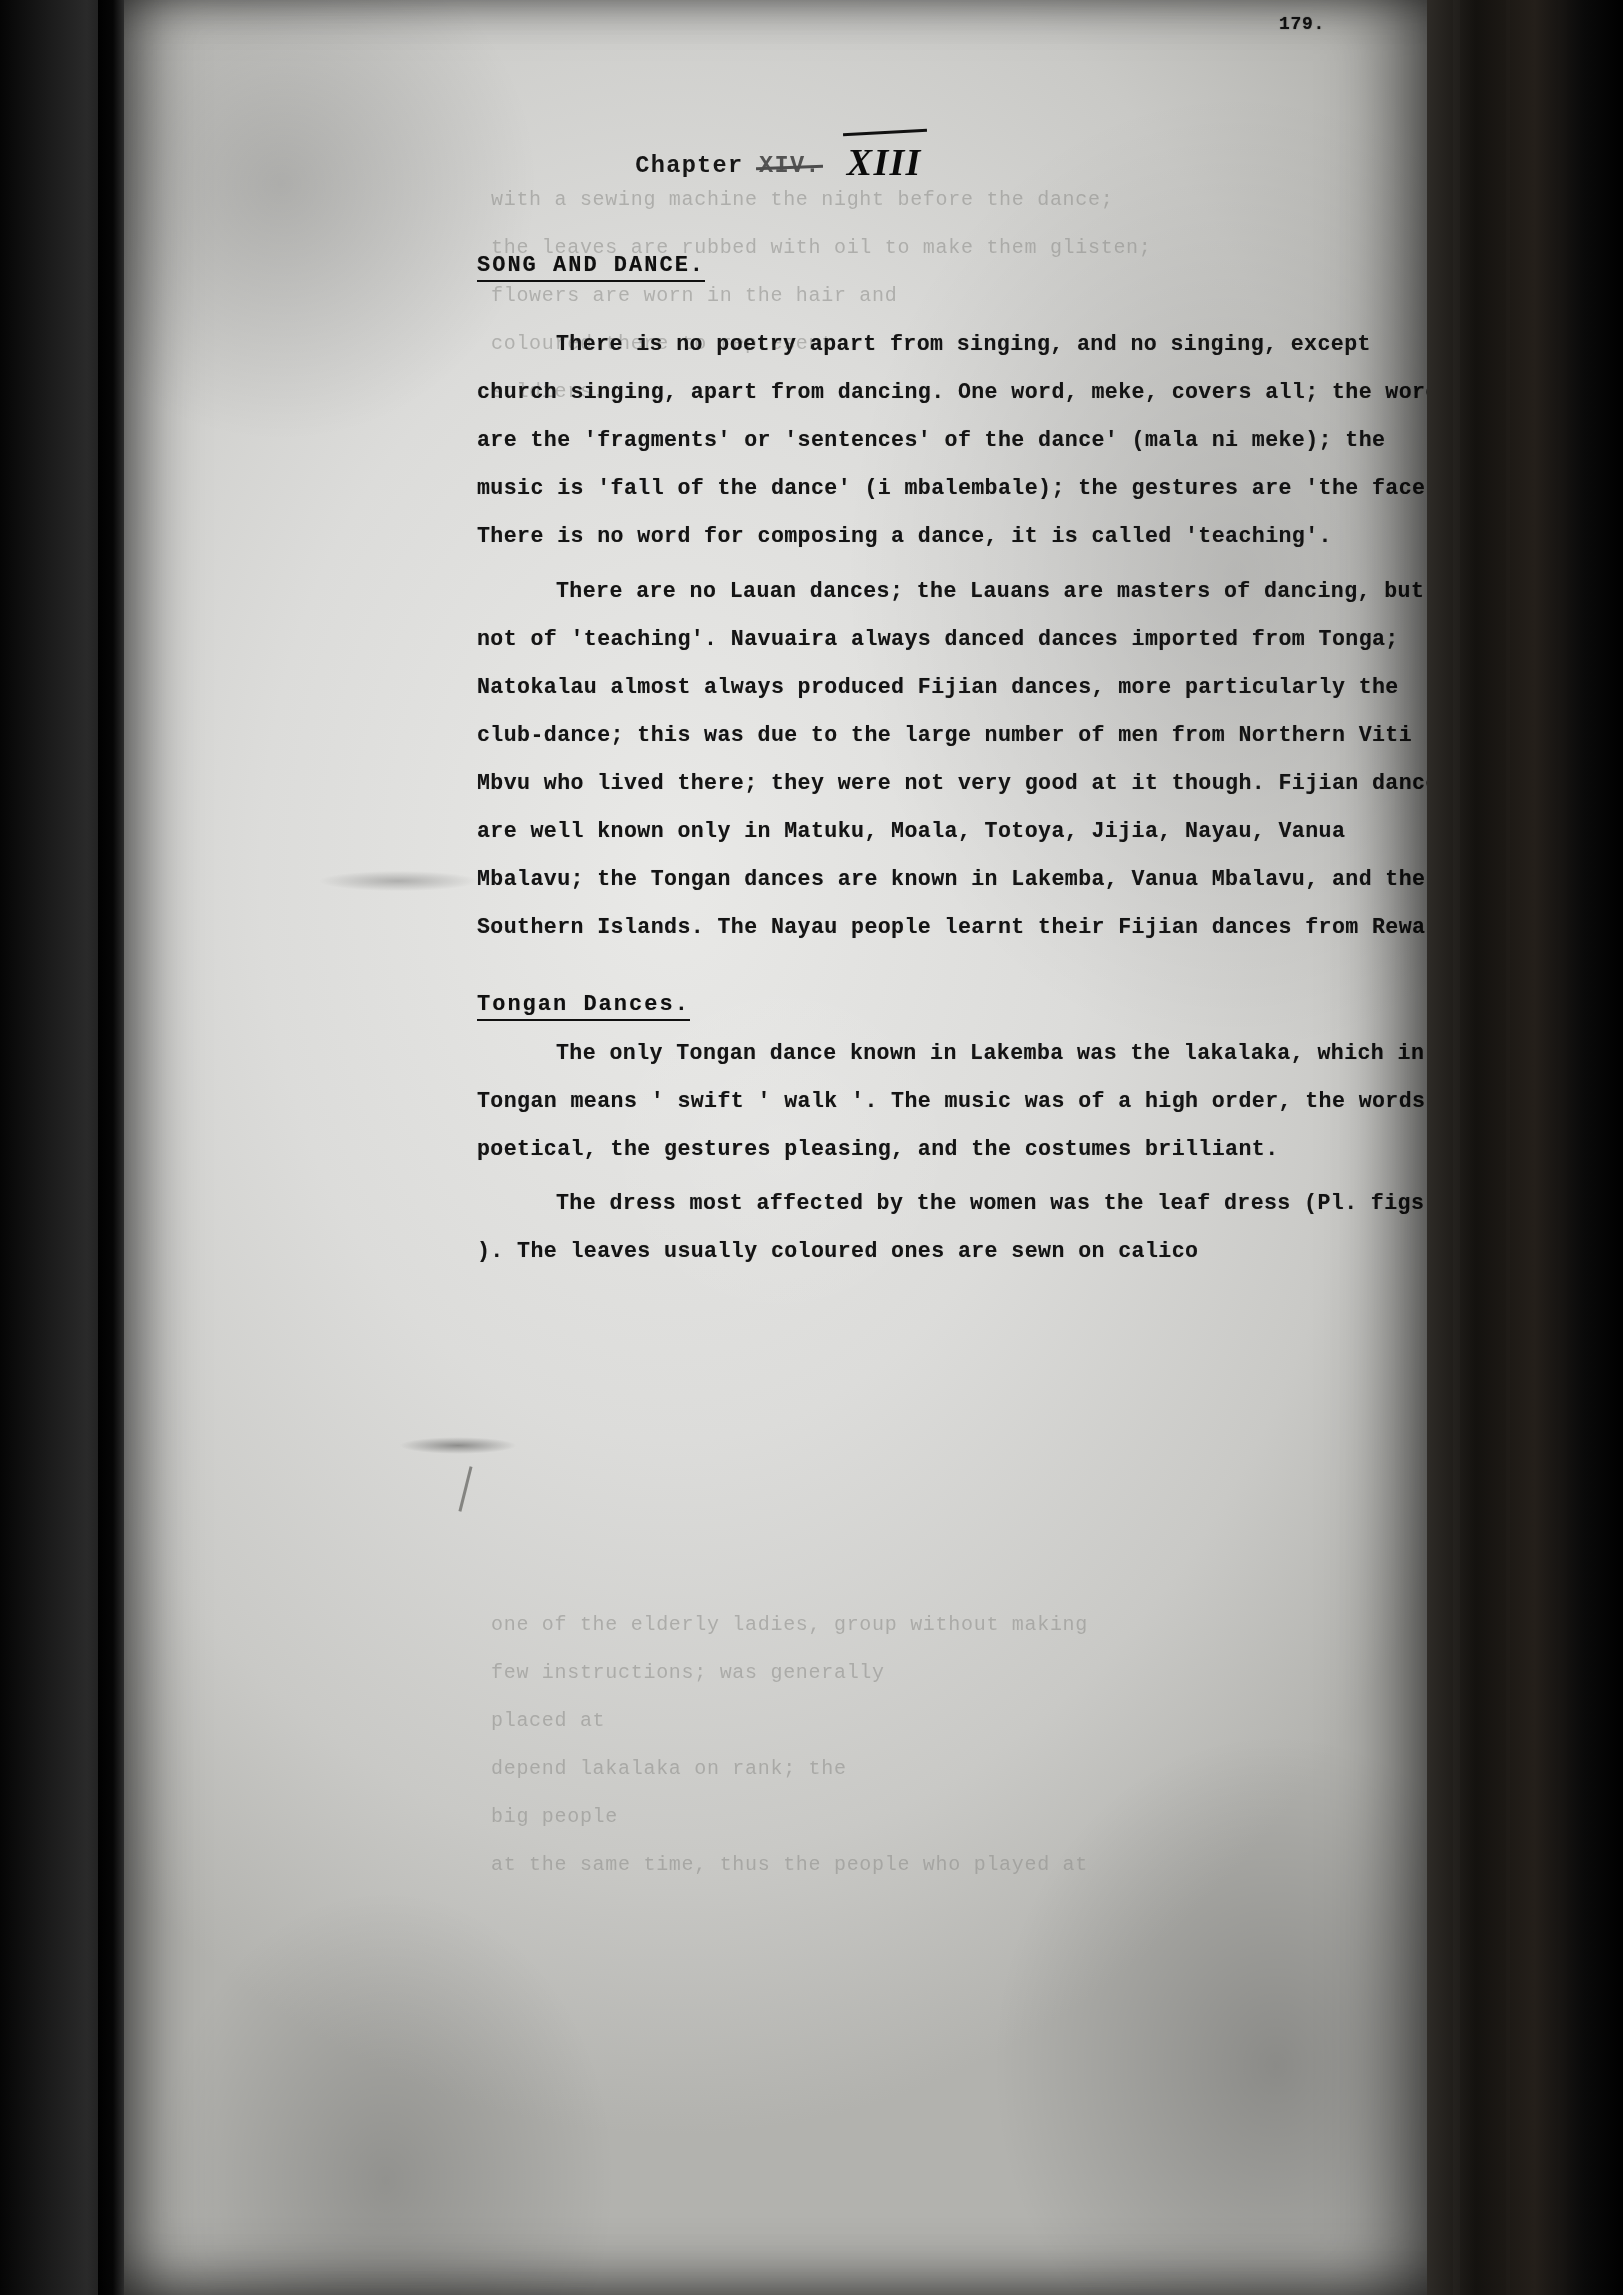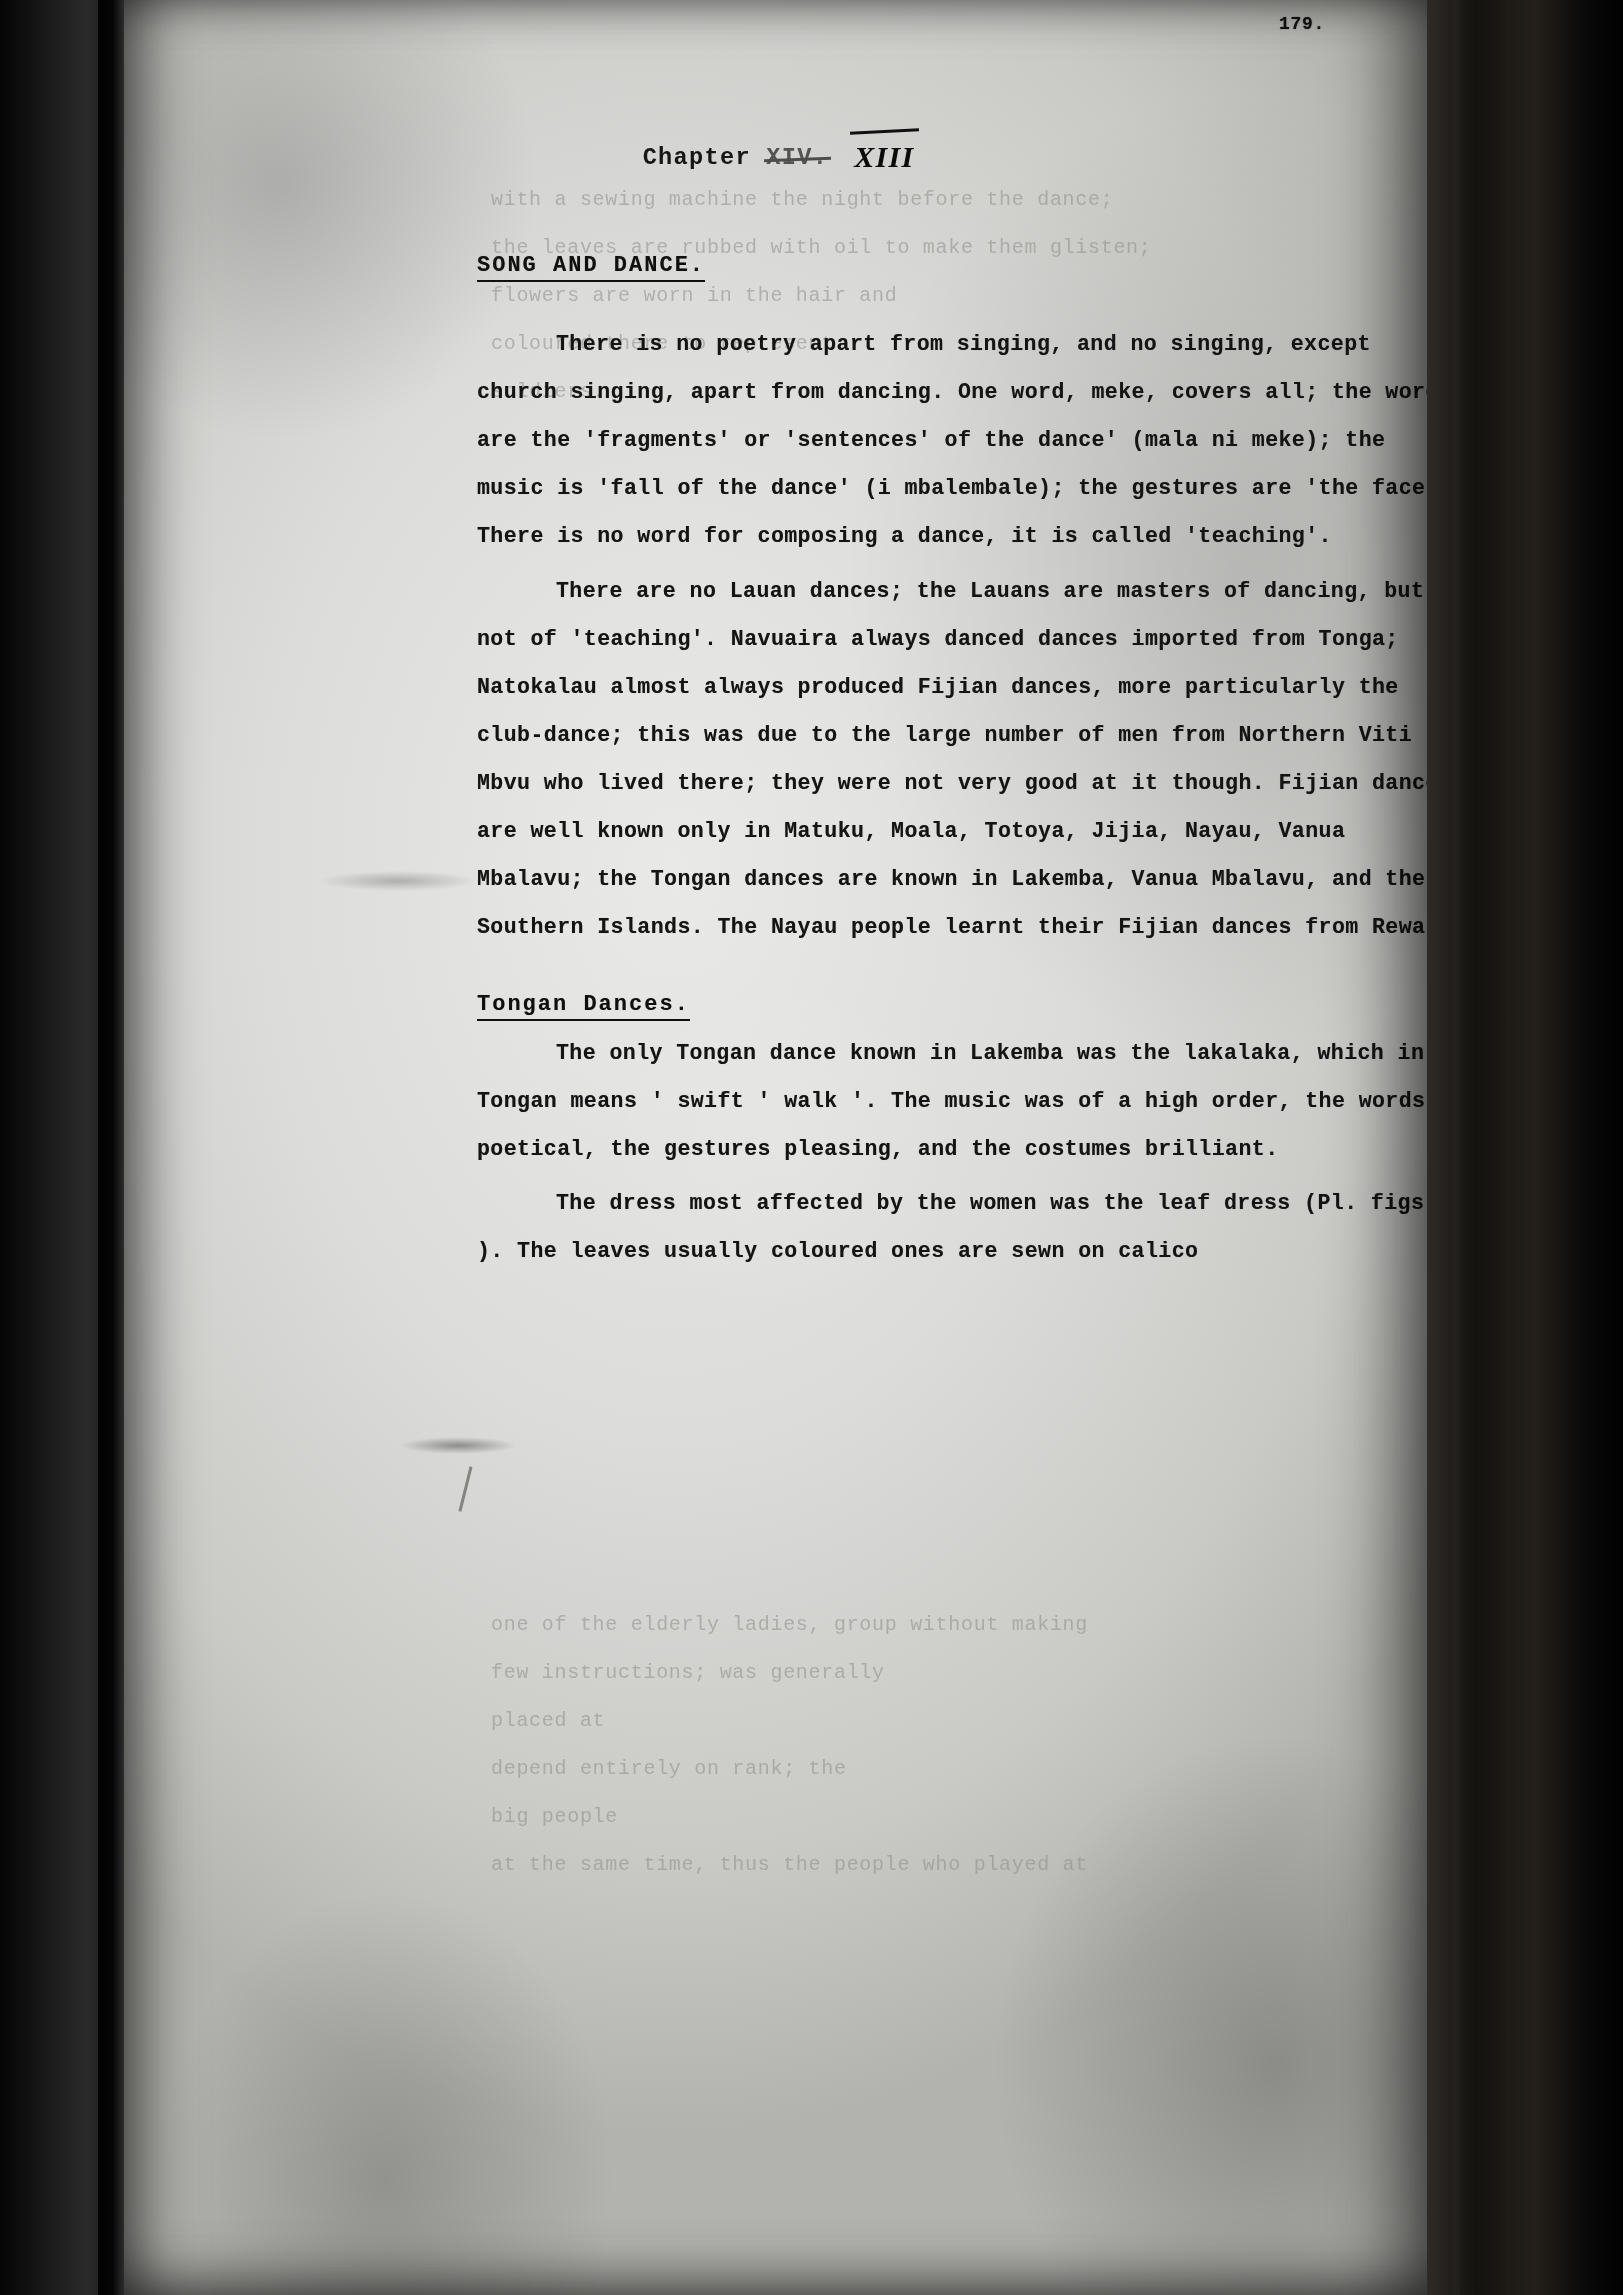--- a/index.html
+++ b/index.html
@@ -109,21 +109,21 @@
     content: "";
     position: absolute;
     left: -2.6px; right: -2.6px; top: 52%;
     height: 2.6px;
     background: #1a1a1a;
     transform: rotate(-2deg);
   }
   .chapter-line .handwritten {
     font-family: "Liberation Serif", serif;
     font-style: italic;
-    font-size: 30px;
+    font-size: 38px;
     font-weight: 700;
     color: #0b0b0b;
     position: relative;
     top: 2.6px;
     margin-left: 10.5px;
   }
   .chapter-line .handwritten::after {
     content: "";
     position: absolute;
     left: -3.9px; right: -5.2px; top: -9.2px;
@@ -239,21 +239,21 @@
     </div>
 
     <div class="ghost lower">
       <div class="line">one of the elderly ladies, group without making</div>
       <div class="line">few instructions;              was generally</div>
       <div class="line">placed at</div>
       <div class="line"></div>
       <div class="line"></div>
       <div class="line"></div>
       <div class="line"></div>
-      <div class="line">depend entirely on rank;  the</div>
+      <div class="line">depend lakalaka on rank;  the</div>
       <div class="line">big people</div>
       <div class="line">at the same time, thus the people who played at</div>
     </div>
 
     <div class="smudge"></div>
     <div class="smudge2"></div>
     <div class="pencil-mark"></div>
 
     <div class="folio">179.</div>
 

